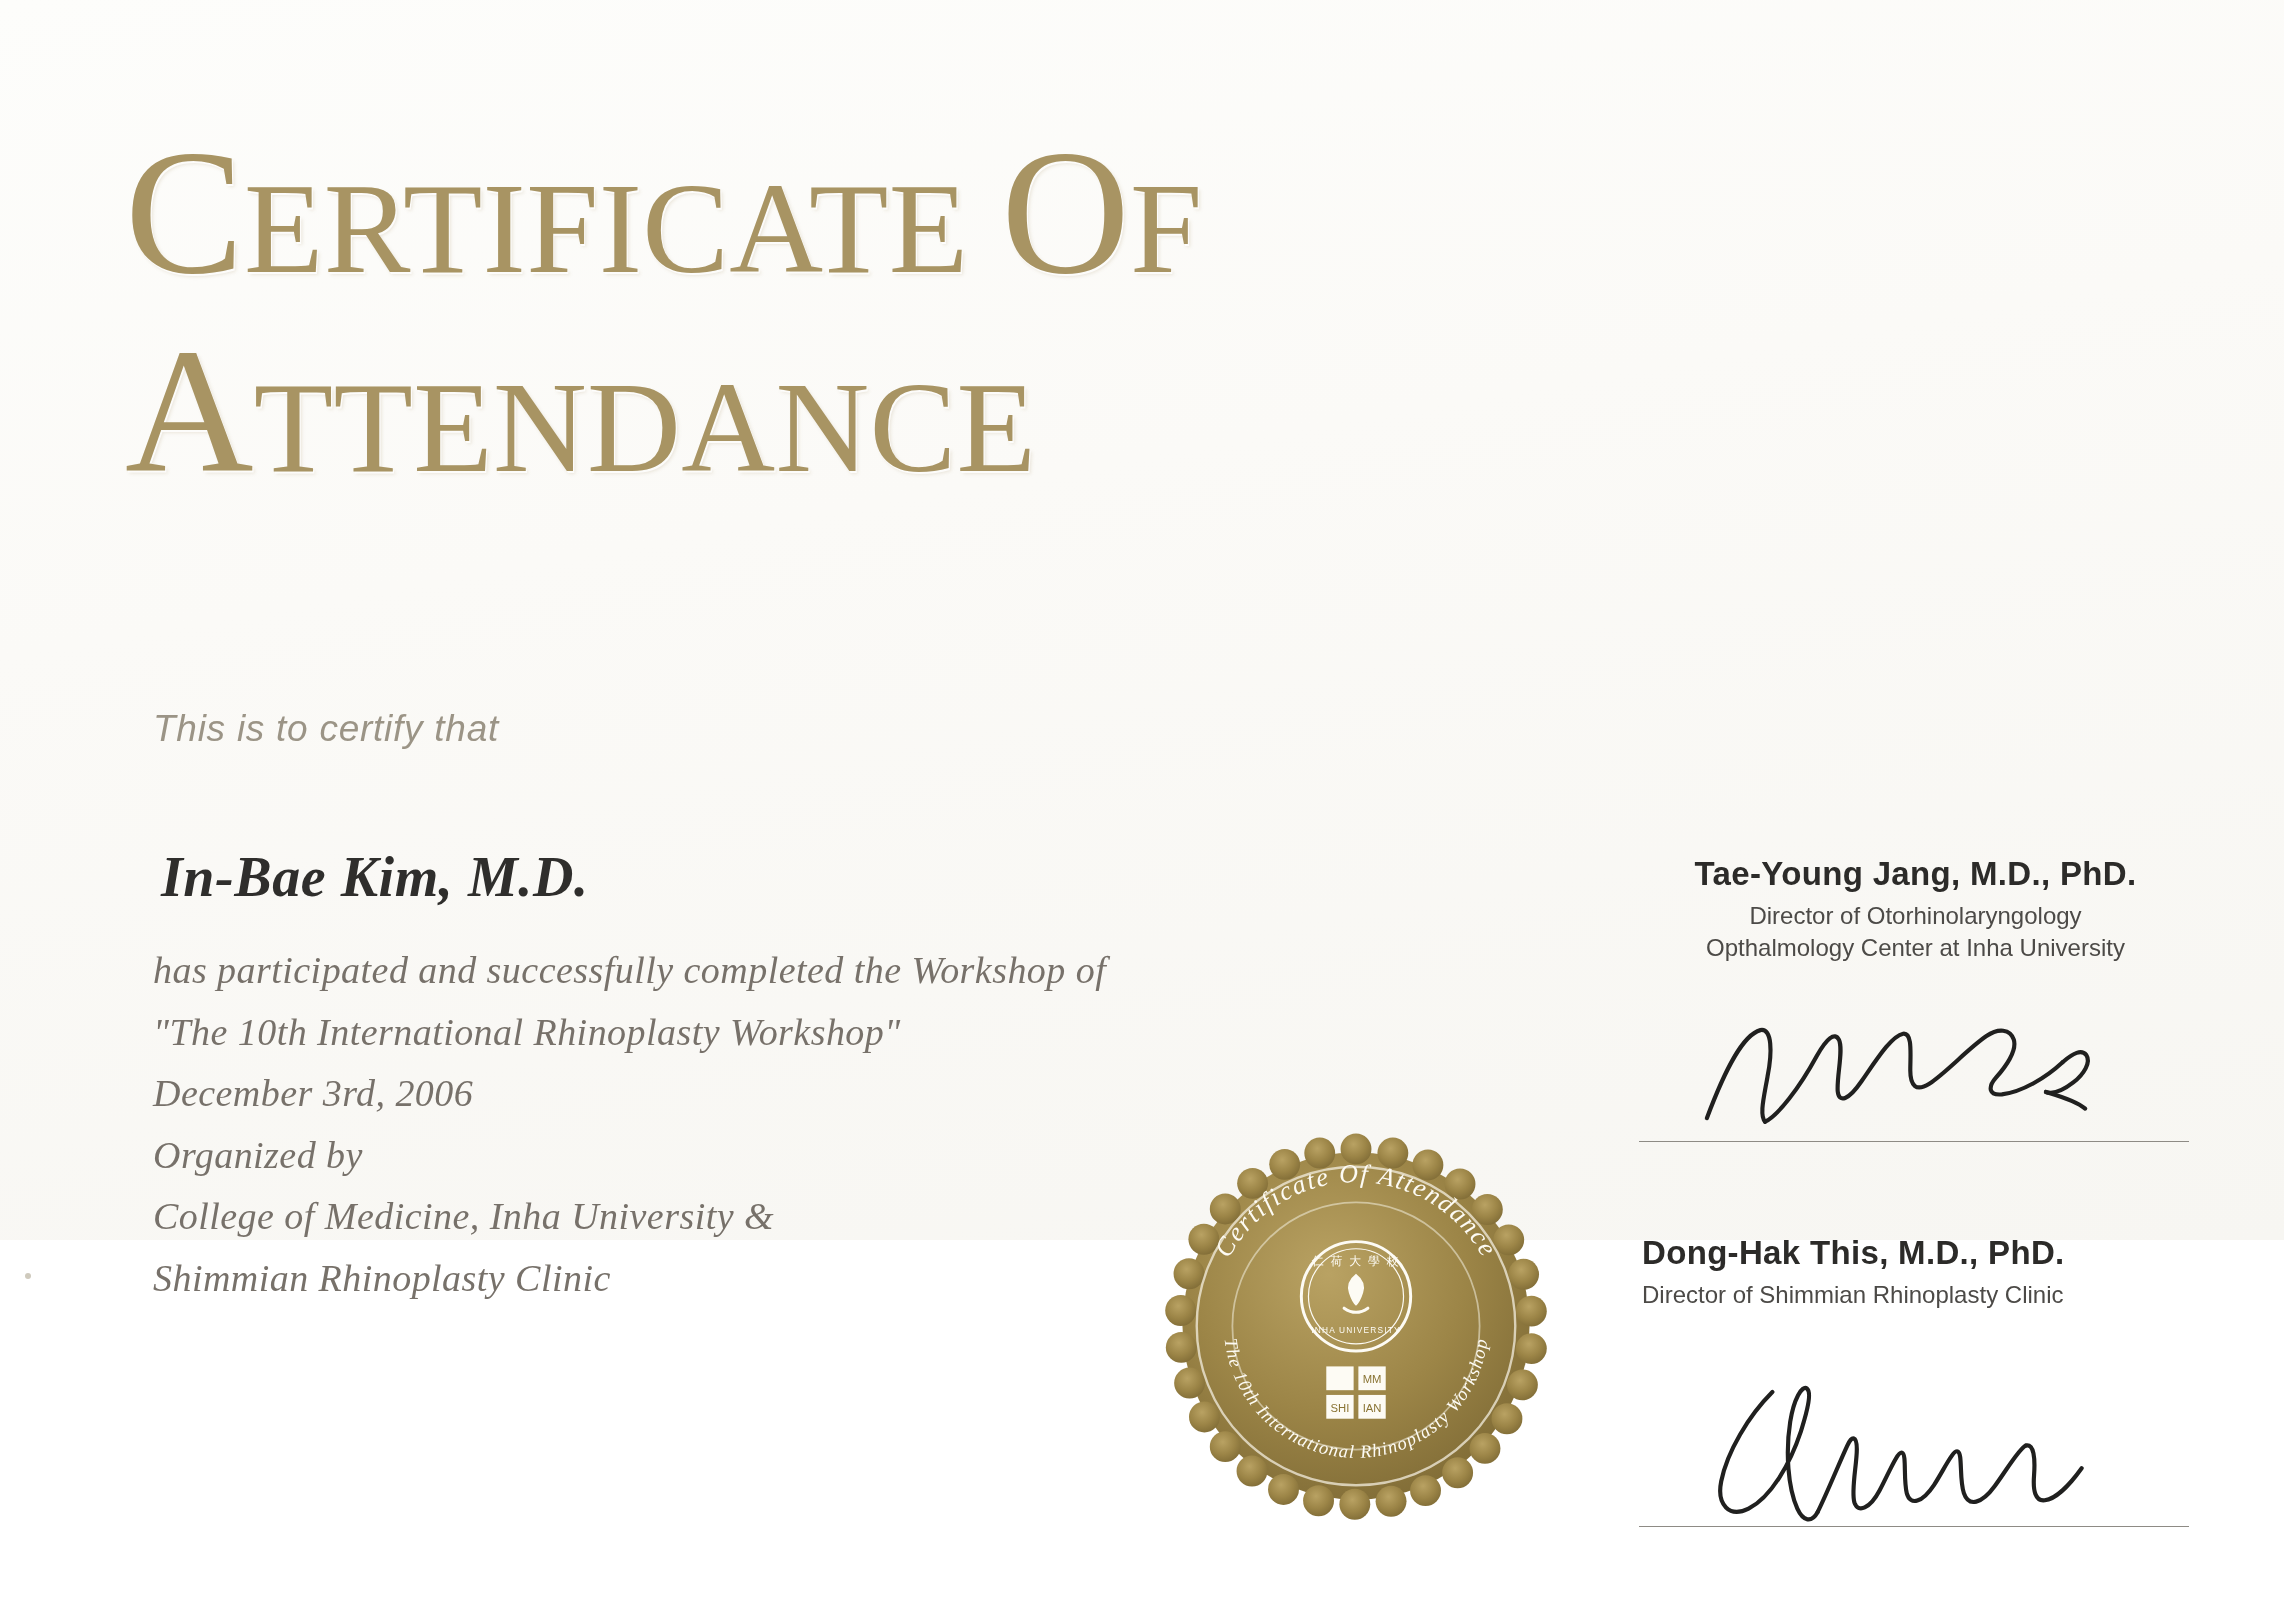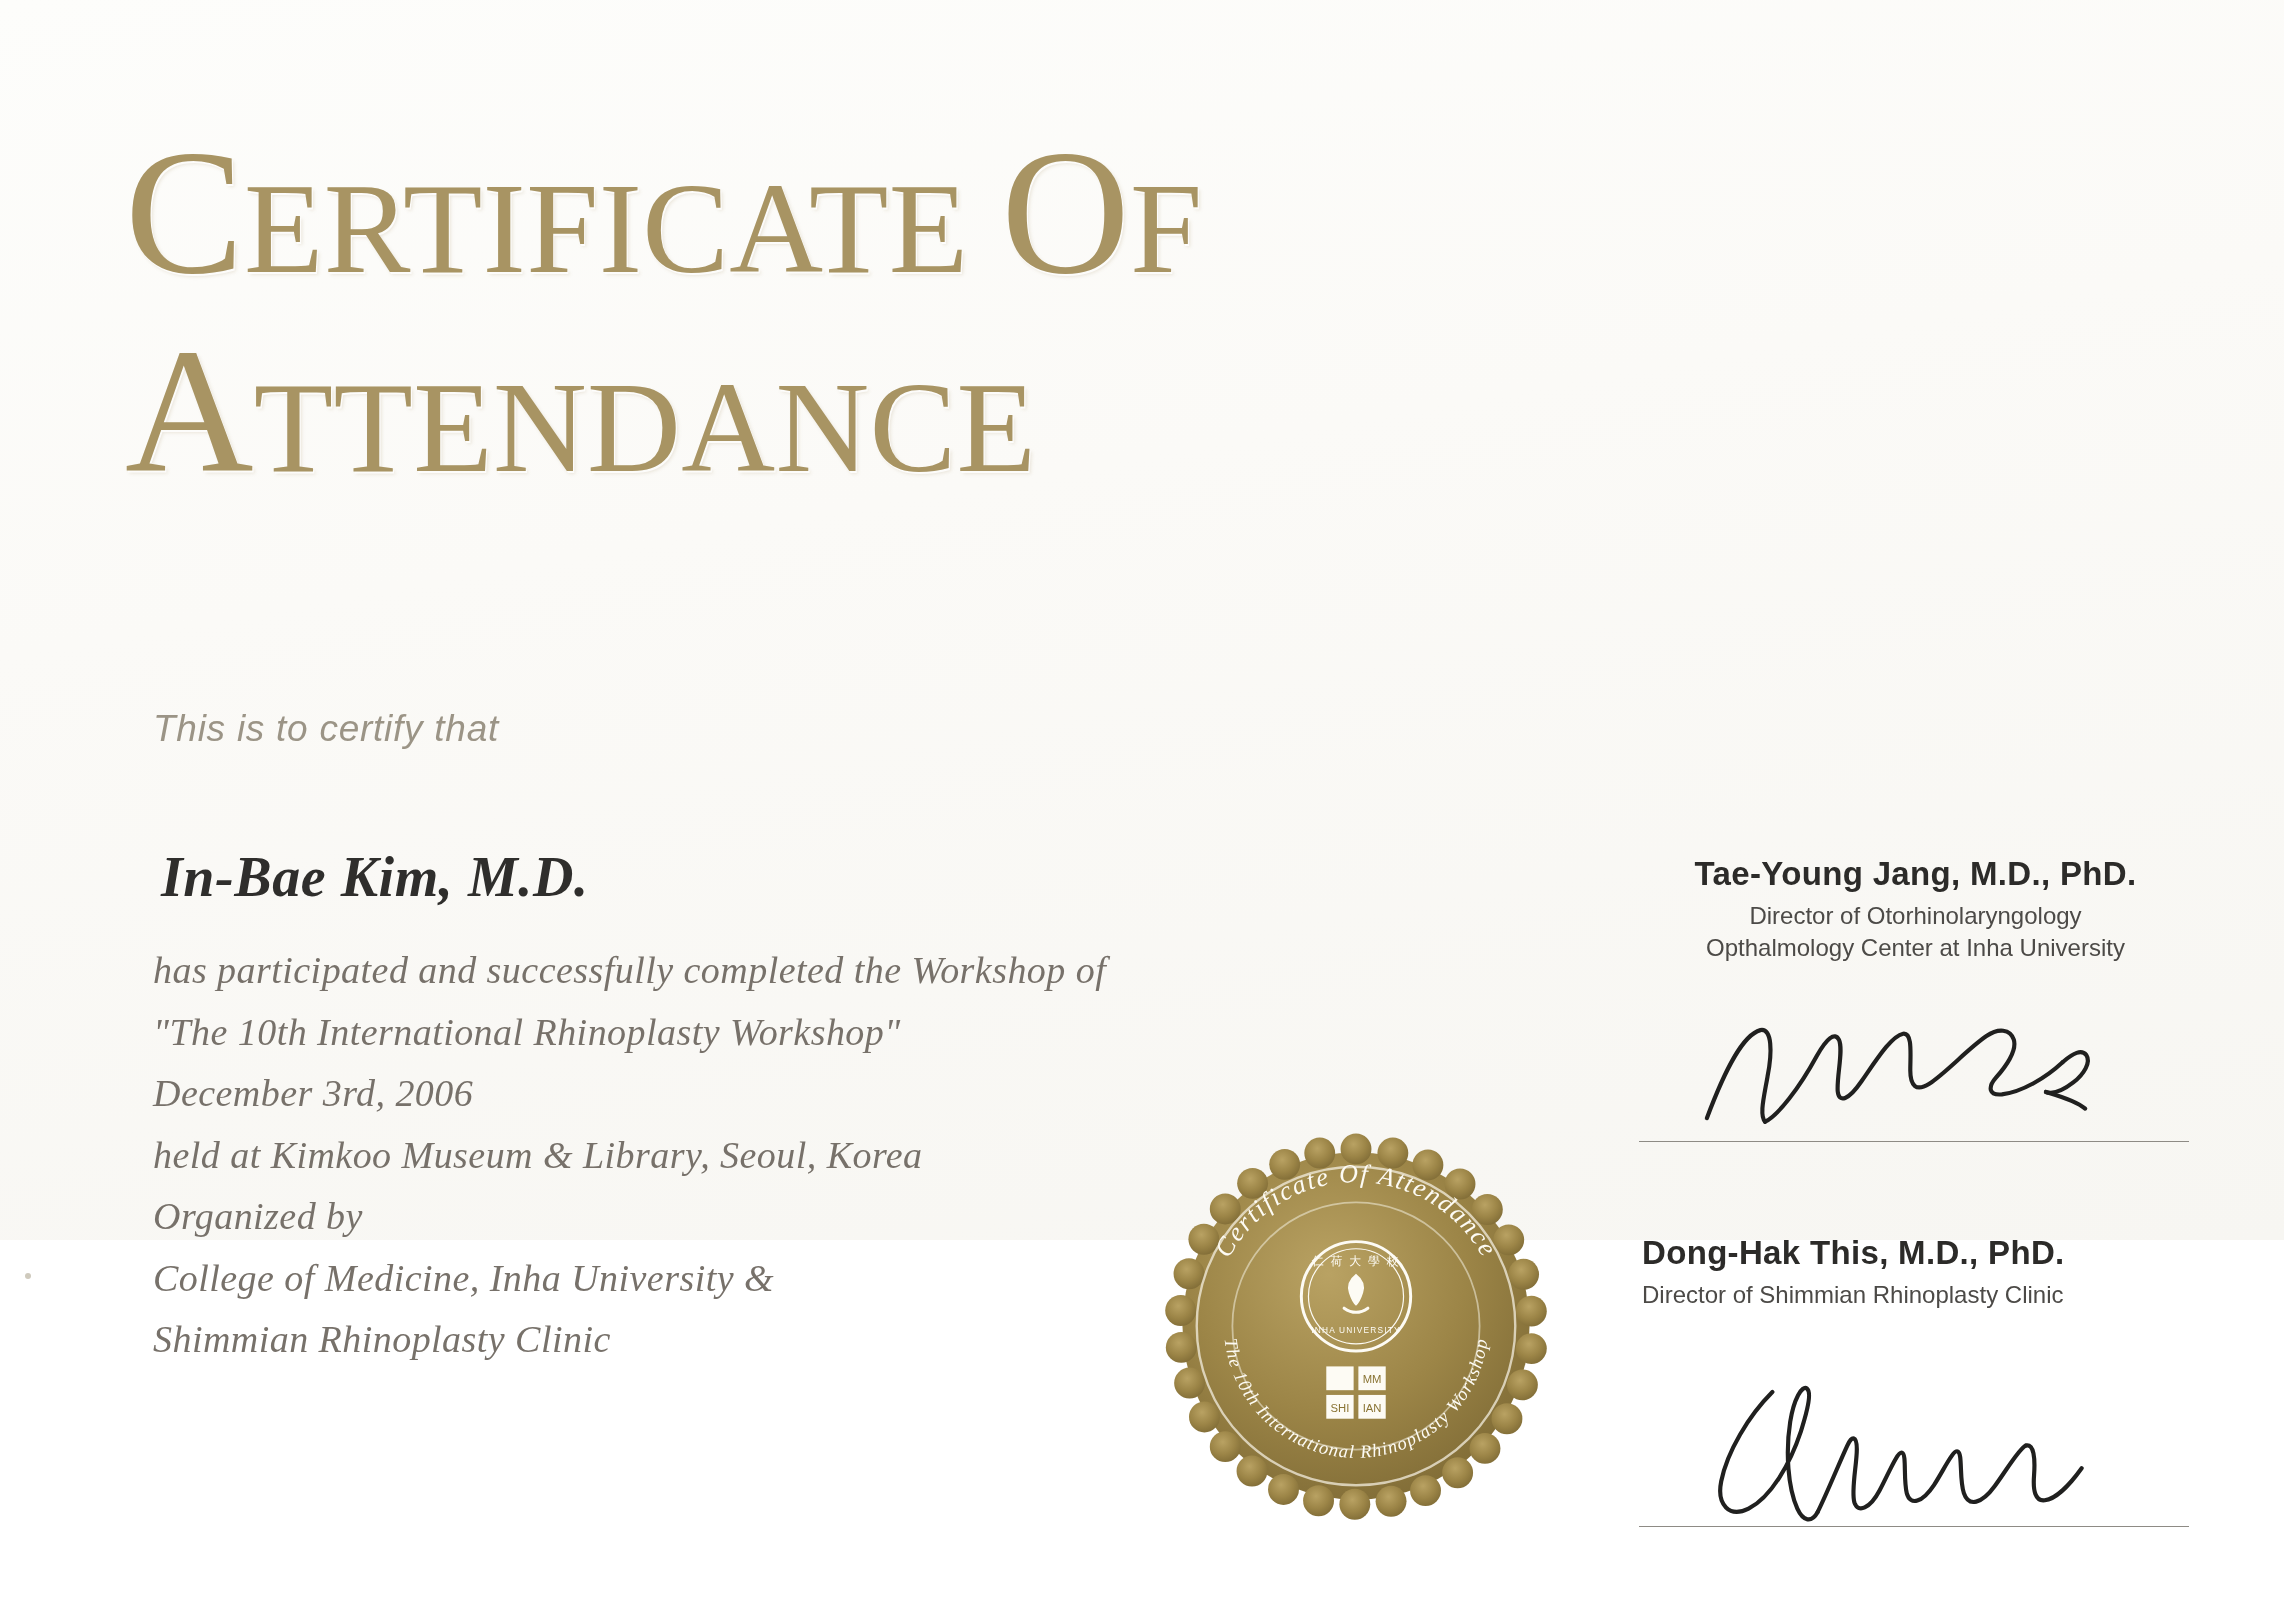--- a/index.html
+++ b/index.html
@@ -162,21 +162,20 @@
   </div>
 
   <div class="certify-line">This is to certify that</div>
 
   <div class="recipient">In-Bae Kim, M.D.</div>
 
   <div class="body-lines">
     <div class="body-line">has participated and successfully completed the Workshop of</div>
     <div class="body-line">"The 10th International Rhinoplasty Workshop"</div>
     <div class="body-line">December 3rd, 2006</div>
-    <div class="body-line">held at Kimkoo Museum &amp; Library, Seoul, Korea</div>
     <div class="body-line">Organized by</div>
     <div class="body-line">College of Medicine, Inha University &amp;</div>
     <div class="body-line">Shimmian Rhinoplasty Clinic</div>
   </div>
 
   <div class="seal-wrap">
     <svg width="416" height="416" viewBox="0 0 700 700" xmlns="http://www.w3.org/2000/svg">
       <defs>
         <radialGradient id="sealgrad" cx="42%" cy="35%" r="72%">
           <stop offset="0%" stop-color="#b9a263"></stop>

